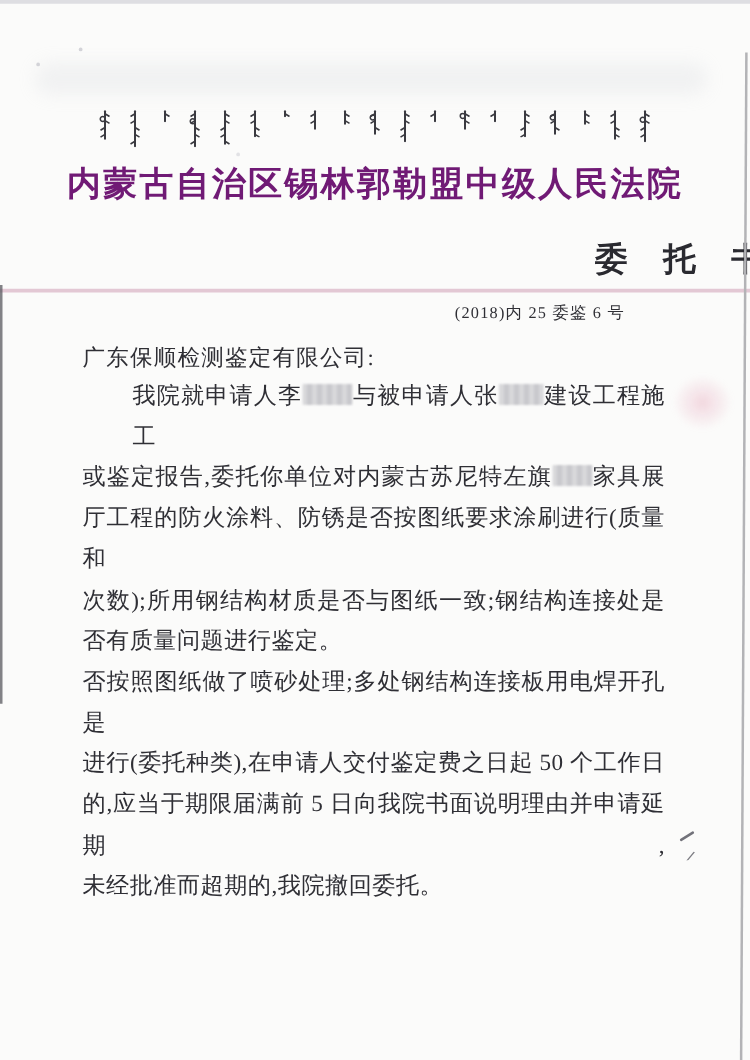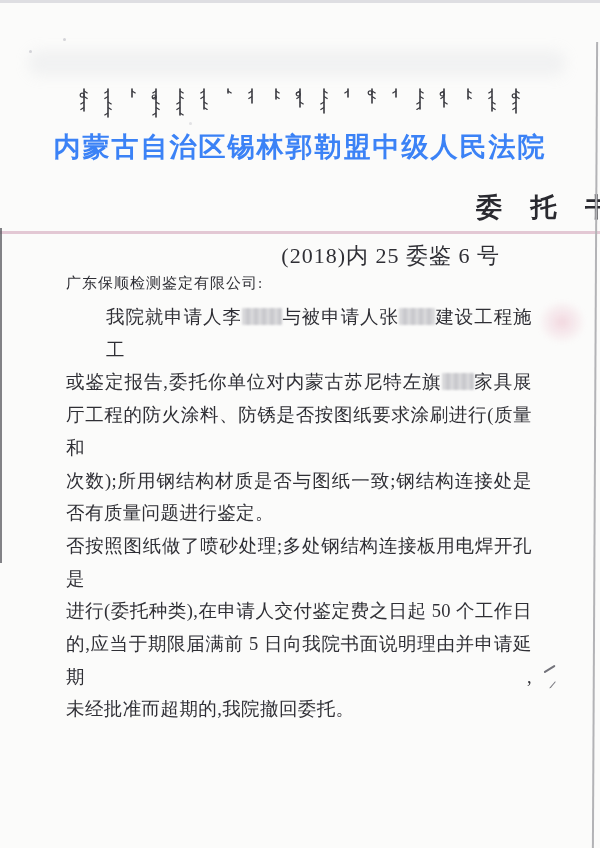--- a/index.html
+++ b/index.html
@@ -12,35 +12,35 @@
   .top-strip{position:absolute;top:0;left:0;right:0;height:3px;background:#dedee2;}
   .soft-band{position:absolute;top:50px;left:28px;right:34px;height:26px;
     background:#c9ccd3;opacity:.20;filter:blur(7px);border-radius:12px;}
   .speck{position:absolute;width:3px;height:3px;border-radius:50%;background:#c9c9cf;opacity:.8;}
 
   .mongolian-row{position:absolute;top:88px;left:0;width:100%;height:36px;
     display:flex;justify-content:center;align-items:flex-start;gap:14px;}
 
   .court-name{position:absolute;top:131px;left:0;width:100%;margin:0;
     text-align:center;font-size:27px;line-height:32px;font-weight:bold;
-    letter-spacing:2px;color:#3b82f6;}
+    letter-spacing:2px;color:#701a75;}
   .doc-title{position:absolute;top:176px;left:0;width:100%;margin:16px;
     text-align:right;font-size:26px;line-height:32px;font-weight:bold;
     letter-spacing:5px;word-spacing:12px;color:#2a2a30;}
 
   .pink-line{position:absolute;top:231px;left:0;width:100%;height:2.5px;
     background:#dfc0ce;opacity:.85;filter:blur(.4px);}
   .pink-smudge{position:absolute;left:538px;top:300px;width:48px;height:44px;
     background:radial-gradient(closest-side,rgba(226,150,175,.35),rgba(226,150,175,0));
     filter:blur(2px);}
 
   .case-number{position:absolute;top:241px;right:100px;
-    font-size:22px;letter-spacing:1px;color:#2f2f35;}
+    font-size:13px;letter-spacing:1px;color:#2f2f35;}
   .addressee{position:absolute;top:274px;left:66px;
-    font-size:15px;letter-spacing:1px;color:#2f2f35;}
+    font-size:18px;letter-spacing:1px;color:#2f2f35;}
 
   .body-wrap{position:absolute;top:301px;left:66px;width:466px;
     font-size:18.5px;line-height:32.7px;color:#2f2f35;}
   .line{letter-spacing:.4px;}
   .line.indent{padding-left:40px;}
   .line.just{text-align:justify;text-align-last:justify;}
   .redact{display:inline-block;height:17px;vertical-align:-2px;border-radius:1px;
     background:
       repeating-linear-gradient(90deg,#d2d2d5 0 4px,#c1c1c6 4px 8px),
       repeating-linear-gradient(0deg,rgba(220,220,223,.8) 0 4px,rgba(196,196,201,.8) 4px 8px);

